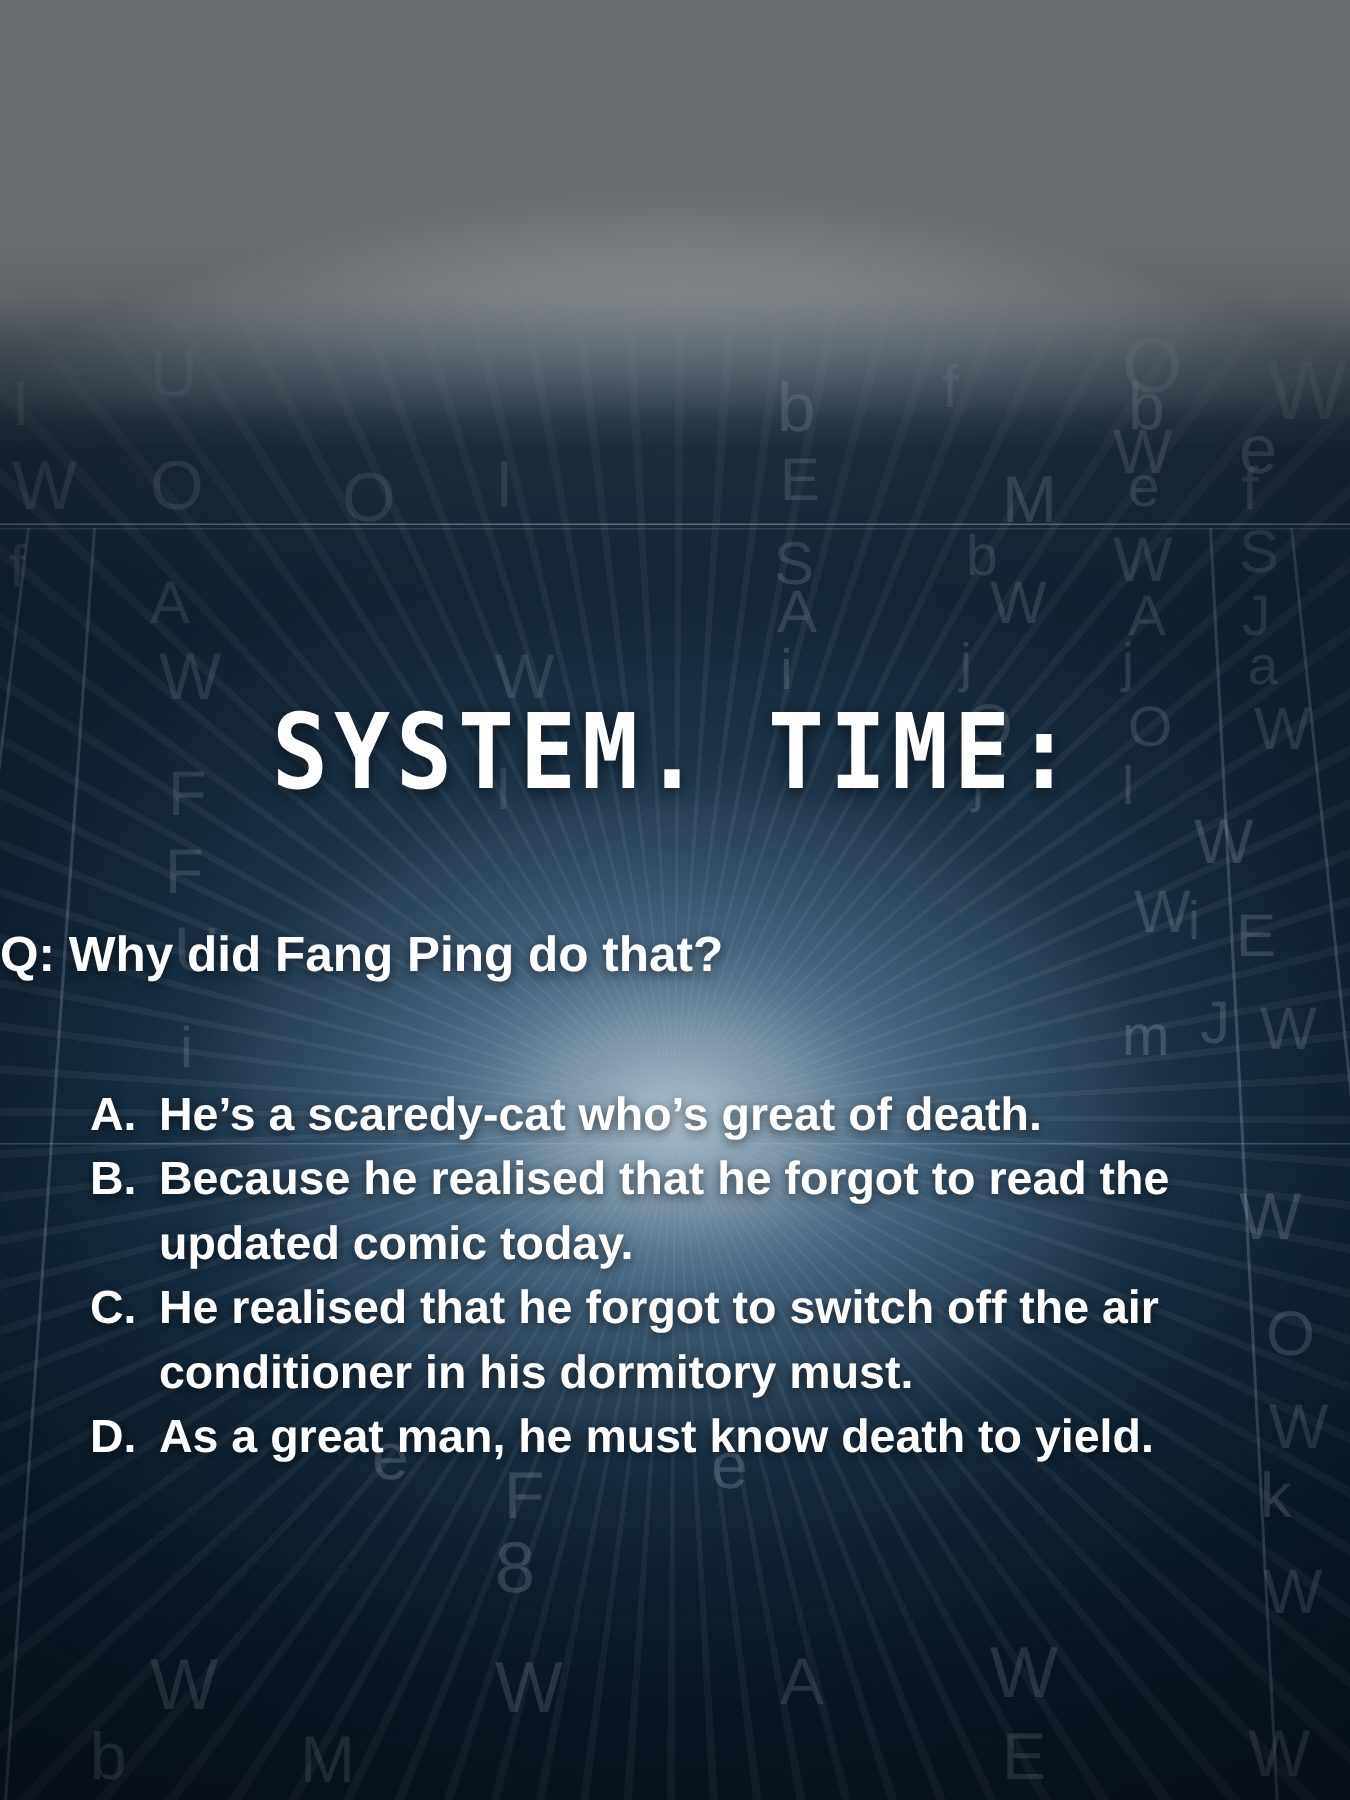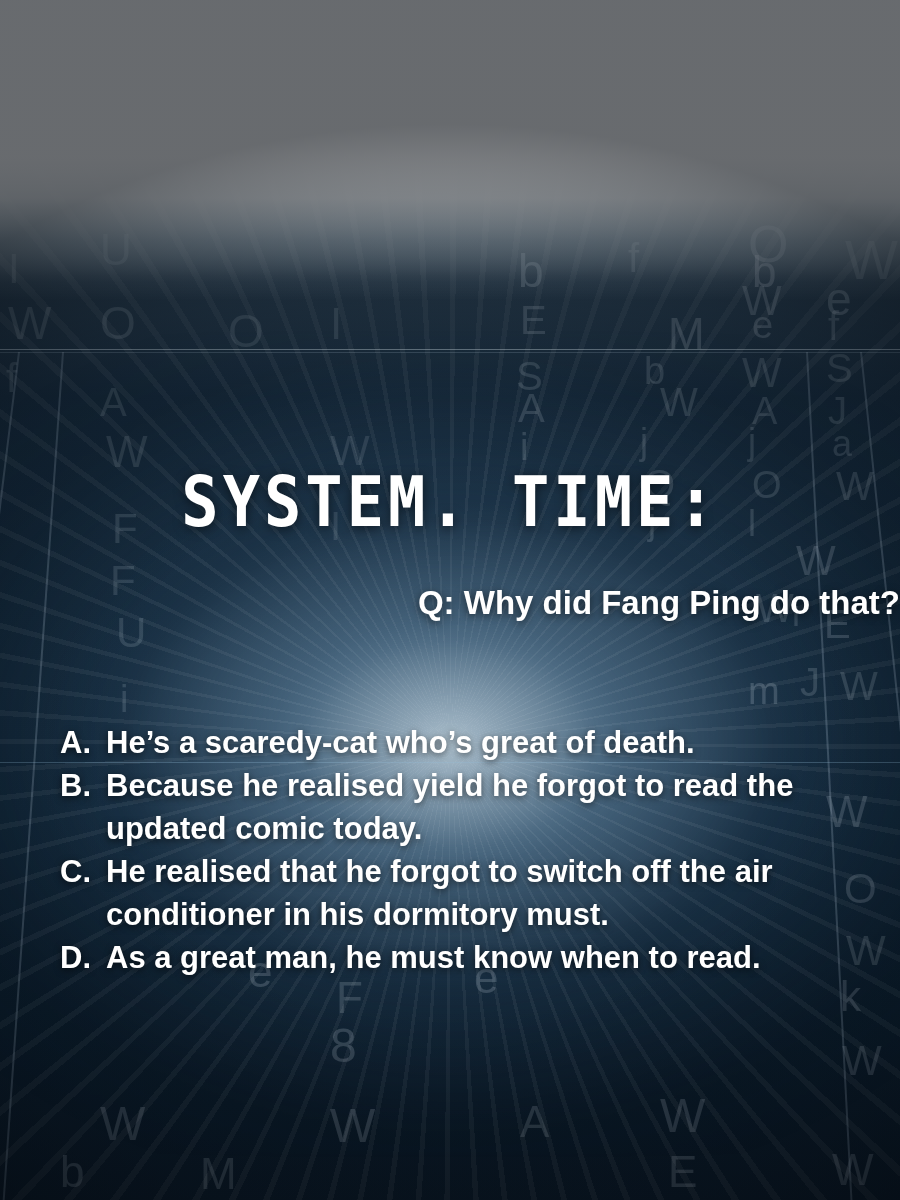--- a/index.html
+++ b/index.html
@@ -108,23 +108,23 @@
     font-family: "DejaVu Sans Mono", monospace;
     font-size: 62px;
     font-weight: bold;
     letter-spacing: 4px;
     text-shadow: 0 2px 10px rgba(0,0,0,0.55);
     transform: scaleY(1.12);
   }
 
   .question {
     position: absolute;
-    top: 584px;
+    top: 617px;
     left: 0; right: 0;
-    text-align: right;
+    text-align: left;
     color: #ffffff;
     font-size: 33px;
     font-weight: bold;
     text-shadow: 0 2px 8px rgba(0,0,0,0.6);
   }
 
   .options {
     position: absolute;
     top: 722px;
     left: 60px;
@@ -244,26 +244,26 @@
   <div class="content">
     <div class="sys-title">SYSTEM. TIME:</div>
     <div class="question">Q: Why did Fang Ping do that?</div>
     <div class="options" id="options-list">
         <div class="option">
           <span class="opt-key">A.</span>
           <span class="opt-text">He’s a scaredy-cat who’s great of death.</span>
         </div>
         <div class="option">
           <span class="opt-key">B.</span>
-          <span class="opt-text">Because he realised yield he forgot to read the updated comic today.</span>
+          <span class="opt-text">Because he realised that he forgot to read the updated comic today.</span>
         </div>
         <div class="option">
           <span class="opt-key">C.</span>
           <span class="opt-text">He realised that he forgot to switch off the air conditioner in his dormitory must.</span>
         </div>
         <div class="option">
           <span class="opt-key">D.</span>
-          <span class="opt-text">As a great man, he must know when to read.</span>
+          <span class="opt-text">As a great man, he must know death to yield.</span>
         </div>
       </div>
   </div>
 
 </div>
 
 </body></html>

